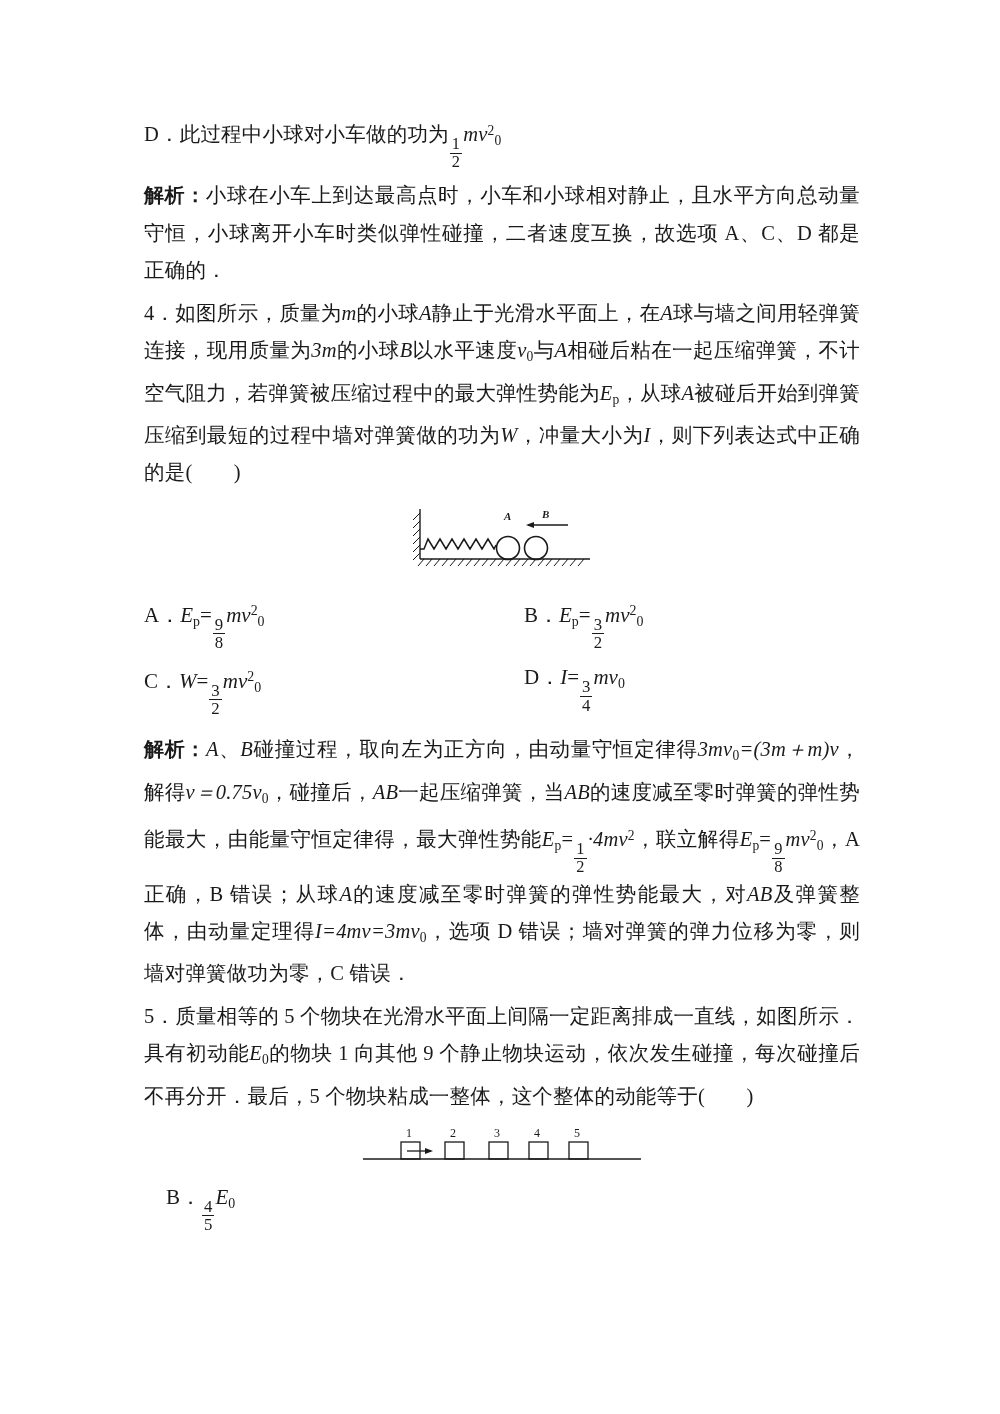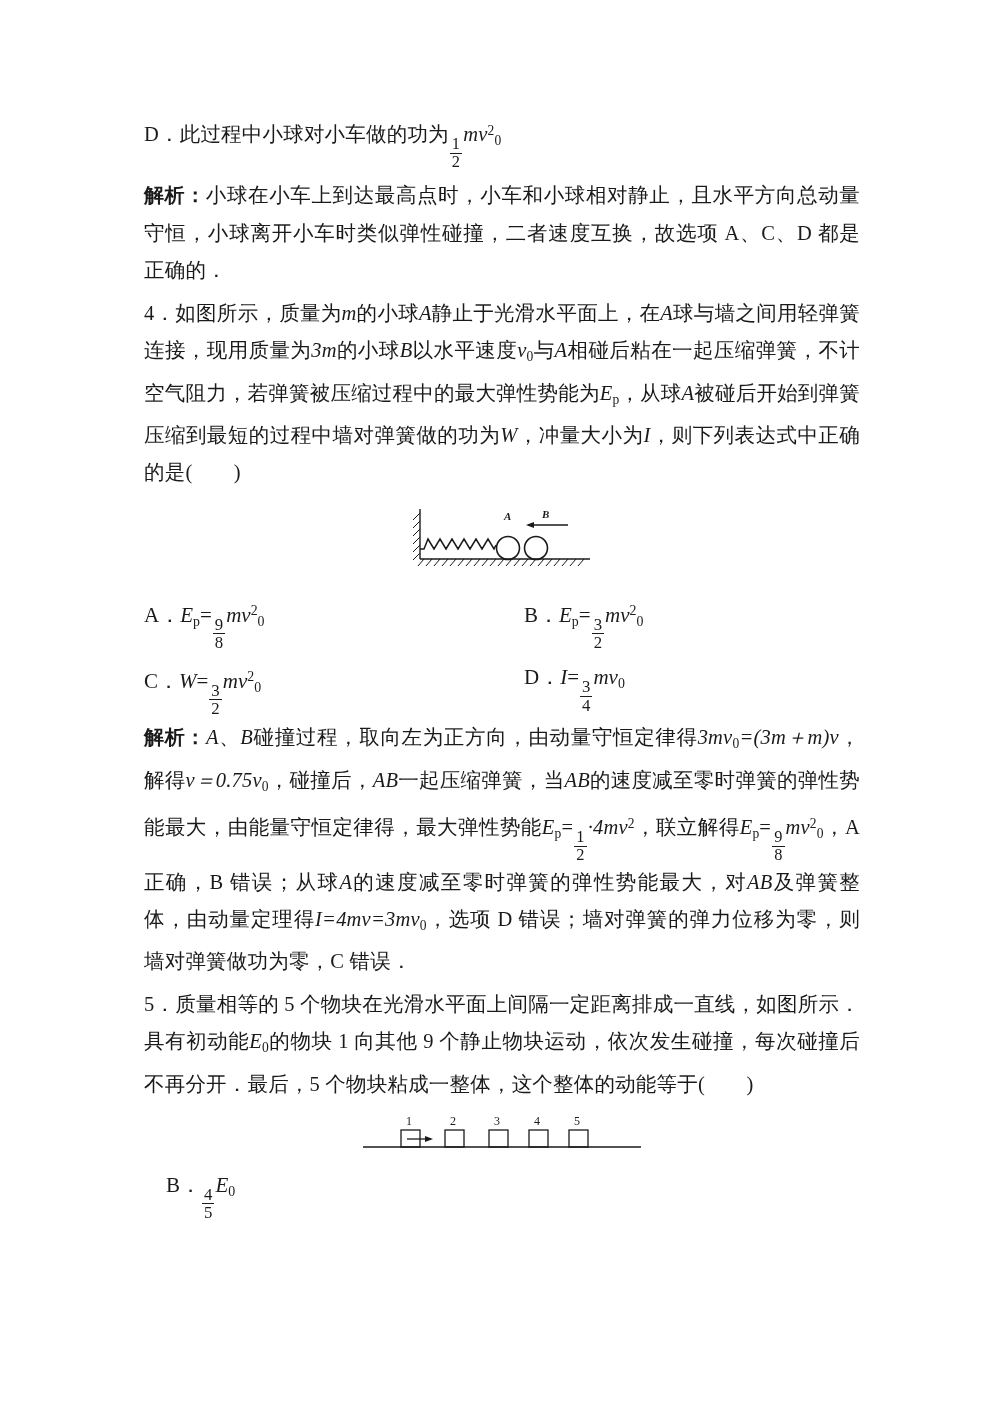--- a/index.html
+++ b/index.html
@@ -205,21 +205,21 @@
           </span><i>m</i><i>v</i><sup>2</sup><sub>0</sub>
       </div>
       <div class="opt-col right">
         <span class="opt-lead">D．</span><i>I</i><span>=</span><span class="frac">
             <span class="num">3</span>
             <span class="den">4</span>
           </span><i>m</i><i>v</i><sub>0</sub>
       </div>
     </div>
 
-    <p class="para blk" style="margin-top:2px">
+    <p class="para blk" style="margin-top:14px">
       <span class="lbl">解析：</span><i>A</i><span>、</span><i>B</i><span>碰撞过程，取向左为正方向，由动量守恒定律得</span><span class="nowrap"><i>3mv</i><sub>0</sub><i>=(3m＋m)v</i></span><span>，解得</span><span class="nowrap"><i>v</i><i>＝0.75v</i><sub>0</sub></span><span>，碰撞后，</span><i>AB</i><span>一起压缩弹簧，当</span><i>AB</i><span>的速度减至零时弹簧的弹性势能最大，由能量守恒定律得，最大弹性势能</span><span class="nowrap"><i>E</i><sub>p</sub><span>=</span><span class="frac">
             <span class="num">1</span>
             <span class="den">2</span>
           </span><i>·4mv</i><sup>2</sup></span><span>，联立解得</span><span class="nowrap"><i>E</i><sub>p</sub><span>=</span><span class="frac">
             <span class="num">9</span>
             <span class="den">8</span>
           </span><i>m</i><i>v</i><sup>2</sup><sub>0</sub></span><span>，A 正确，B 错误；从球</span><i>A</i><span>的速度减至零时弹簧的弹性势能最大，对</span><i>AB</i><span>及弹簧整体，由动量定理得</span><span class="nowrap"><i>I</i><i>=4mv=3mv</i><sub>0</sub></span><span>，选项 D 错误；墙对弹簧的弹力位移为零，则墙对弹簧做功为零，C 错误．</span>
     </p>
 
 

